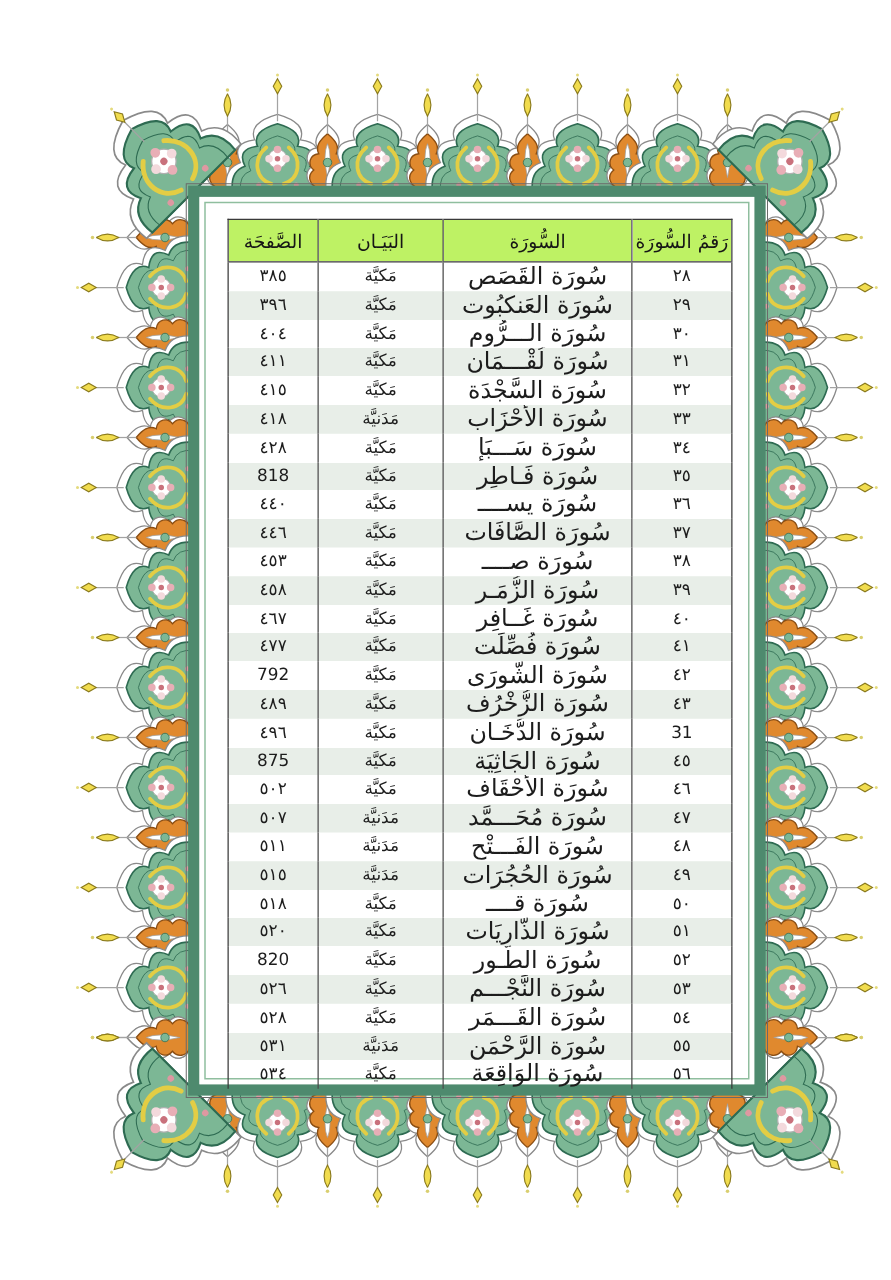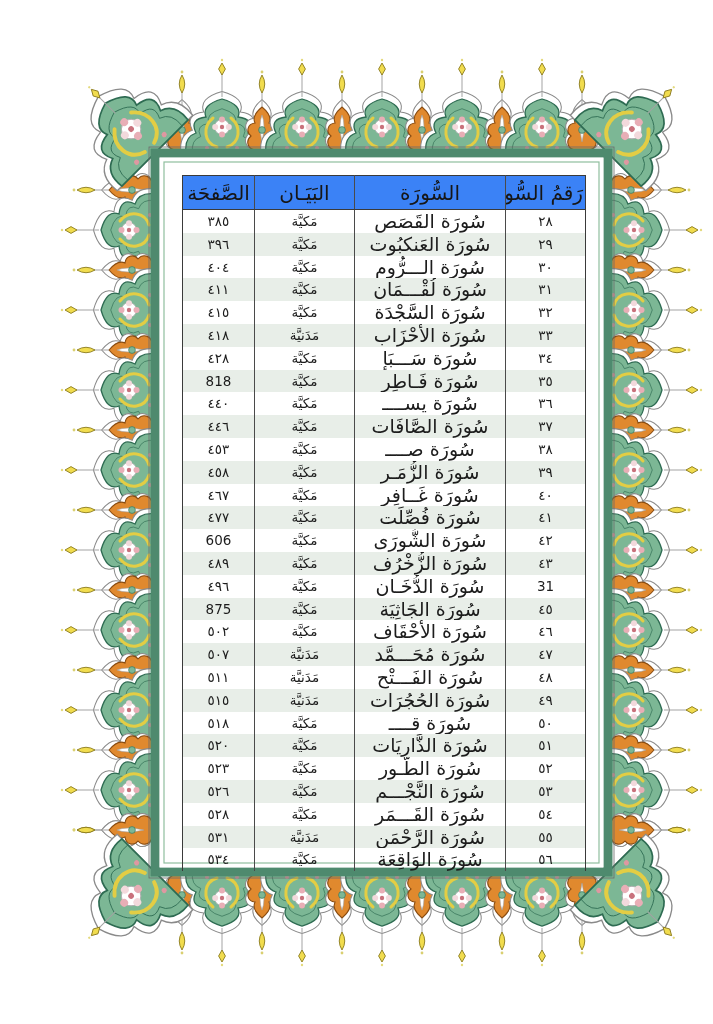--- a/index.html
+++ b/index.html
@@ -13,21 +13,21 @@
   .c-frond{fill:none;stroke:#e3cd44;stroke-width:3;stroke-linecap:round;}
   .c-inner{fill:none;stroke:#2e6b52;stroke-width:0.8;}
   .c-stem{stroke:#a3a3a3;stroke-width:1;}
   .c-gold{fill:#f1dc4e;stroke:#8a7a1c;stroke-width:0.9;}
 
   #table-wrap{position:absolute;left:183px;top:175px;width:403px;z-index:2;}
   table.idx{border-collapse:collapse;table-layout:fixed;width:403px;
             border-top:1.4px solid #3a3a3a;border-right:1.4px solid #3a3a3a;border-left:1.4px solid #3a3a3a;}
   table.idx col.w-num{width:80px;} table.idx col.w-surah{width:151px;}
   table.idx col.w-bayan{width:100px;} table.idx col.w-page{width:72px;}
-  table.idx th{height:33px;background:#3b82f6;font-weight:normal;font-size:20px;
+  table.idx th{height:33px;background:#bef264;font-weight:normal;font-size:15px;
                border-bottom:1.4px solid #3a3a3a;color:#161616;}
   table.idx th,table.idx td{text-align:center;vertical-align:middle;padding:0 2px;
                border-right:1.2px solid #4a4a4a;overflow:hidden;white-space:nowrap;}
   table.idx th:first-child,table.idx td:first-child{border-right:none;}
   table.idx td{height:22.8px;line-height:22.8px;font-size:13.5px;color:#1c1c1c;}
   table.idx td.surah{font-size:19px;}
   table.idx tr.alt{background:#e8eee8;}
 </style>
 </head>
 <body>
@@ -276,21 +276,21 @@
       <td class="num">٤١</td>
       <td class="surah">سُورَة فُصِّلَت</td>
       <td class="bayan">مَكيَّة</td>
       <td class="pagenum">٤٧٧</td>
     </tr>
 
     <tr>
       <td class="num">٤٢</td>
       <td class="surah">سُورَة الشُّورَى</td>
       <td class="bayan">مَكيَّة</td>
-      <td class="pagenum">606</td>
+      <td class="pagenum">792</td>
     </tr>
 
     <tr class="alt">
       <td class="num">٤٣</td>
       <td class="surah">سُورَة الزُّخْرُف</td>
       <td class="bayan">مَكيَّة</td>
       <td class="pagenum">٤٨٩</td>
     </tr>
 
     <tr>
@@ -346,21 +346,21 @@
       <td class="num">٥١</td>
       <td class="surah">سُورَة الذَّارِيَات</td>
       <td class="bayan">مَكيَّة</td>
       <td class="pagenum">٥٢٠</td>
     </tr>
 
     <tr>
       <td class="num">٥٢</td>
       <td class="surah">سُورَة الطُّـور</td>
       <td class="bayan">مَكيَّة</td>
-      <td class="pagenum">٥٢٣</td>
+      <td class="pagenum">820</td>
     </tr>
 
     <tr class="alt">
       <td class="num">٥٣</td>
       <td class="surah">سُورَة النَّجْـــم</td>
       <td class="bayan">مَكيَّة</td>
       <td class="pagenum">٥٢٦</td>
     </tr>
 
     <tr>

